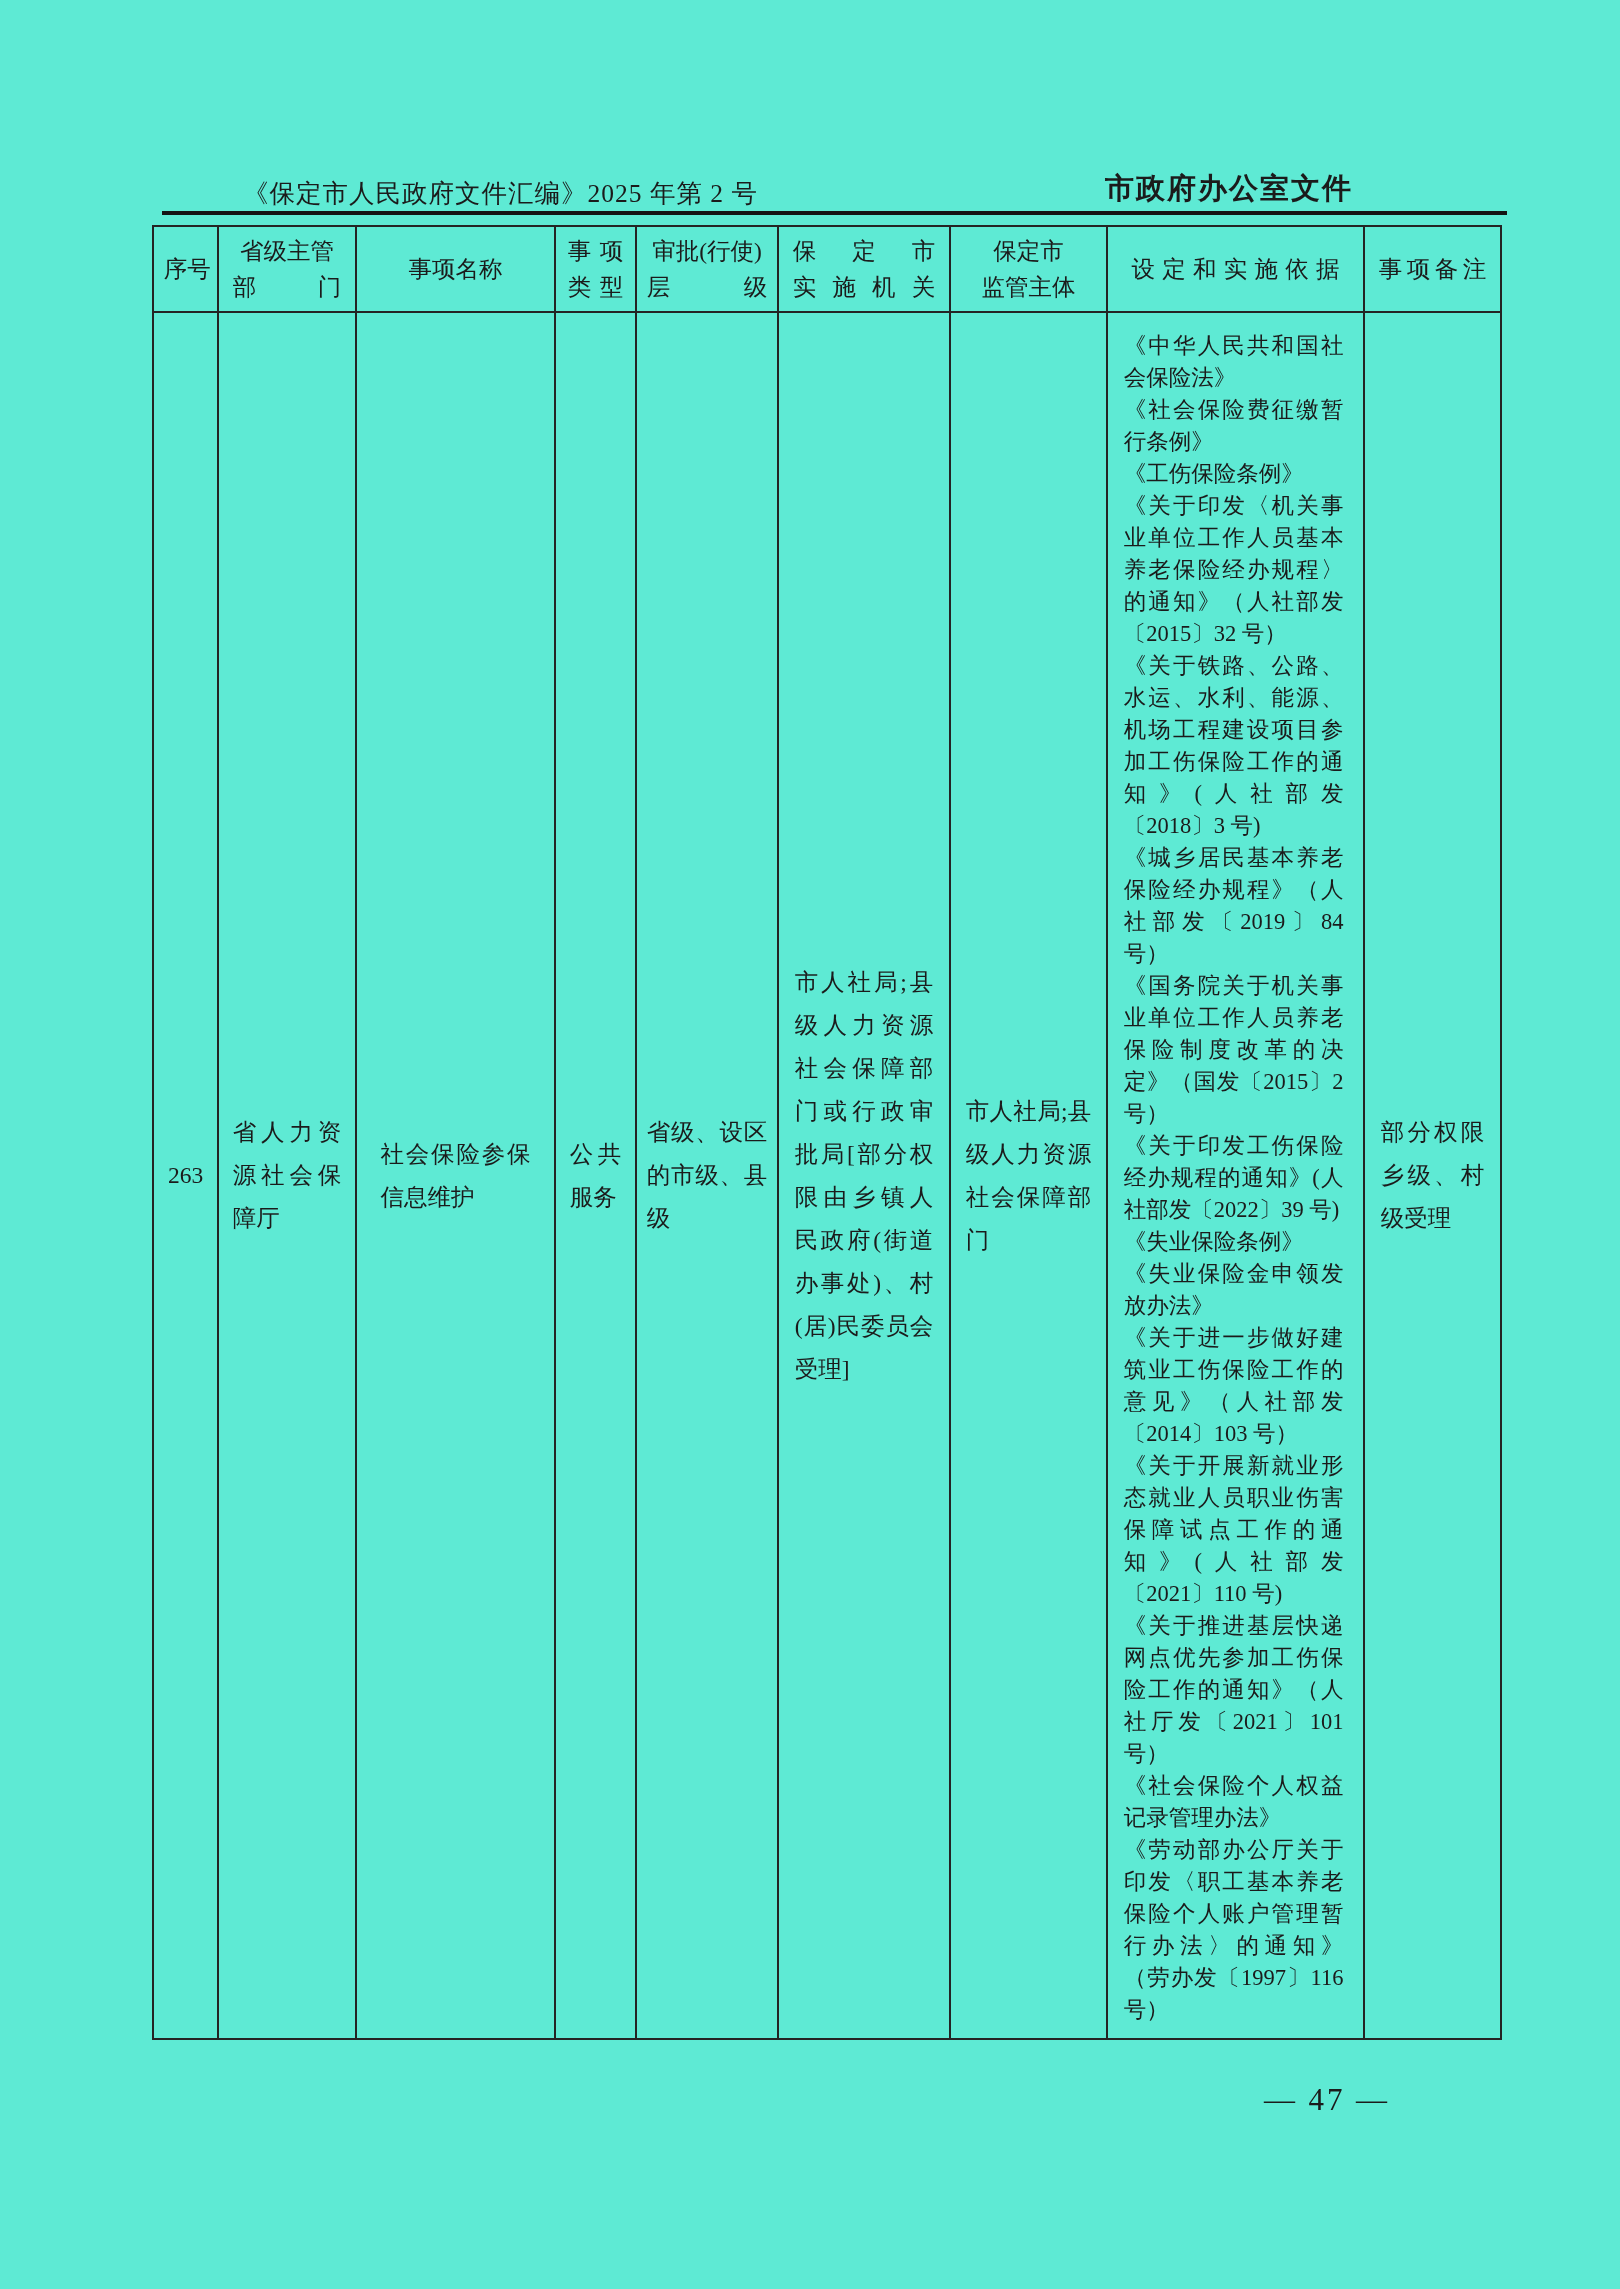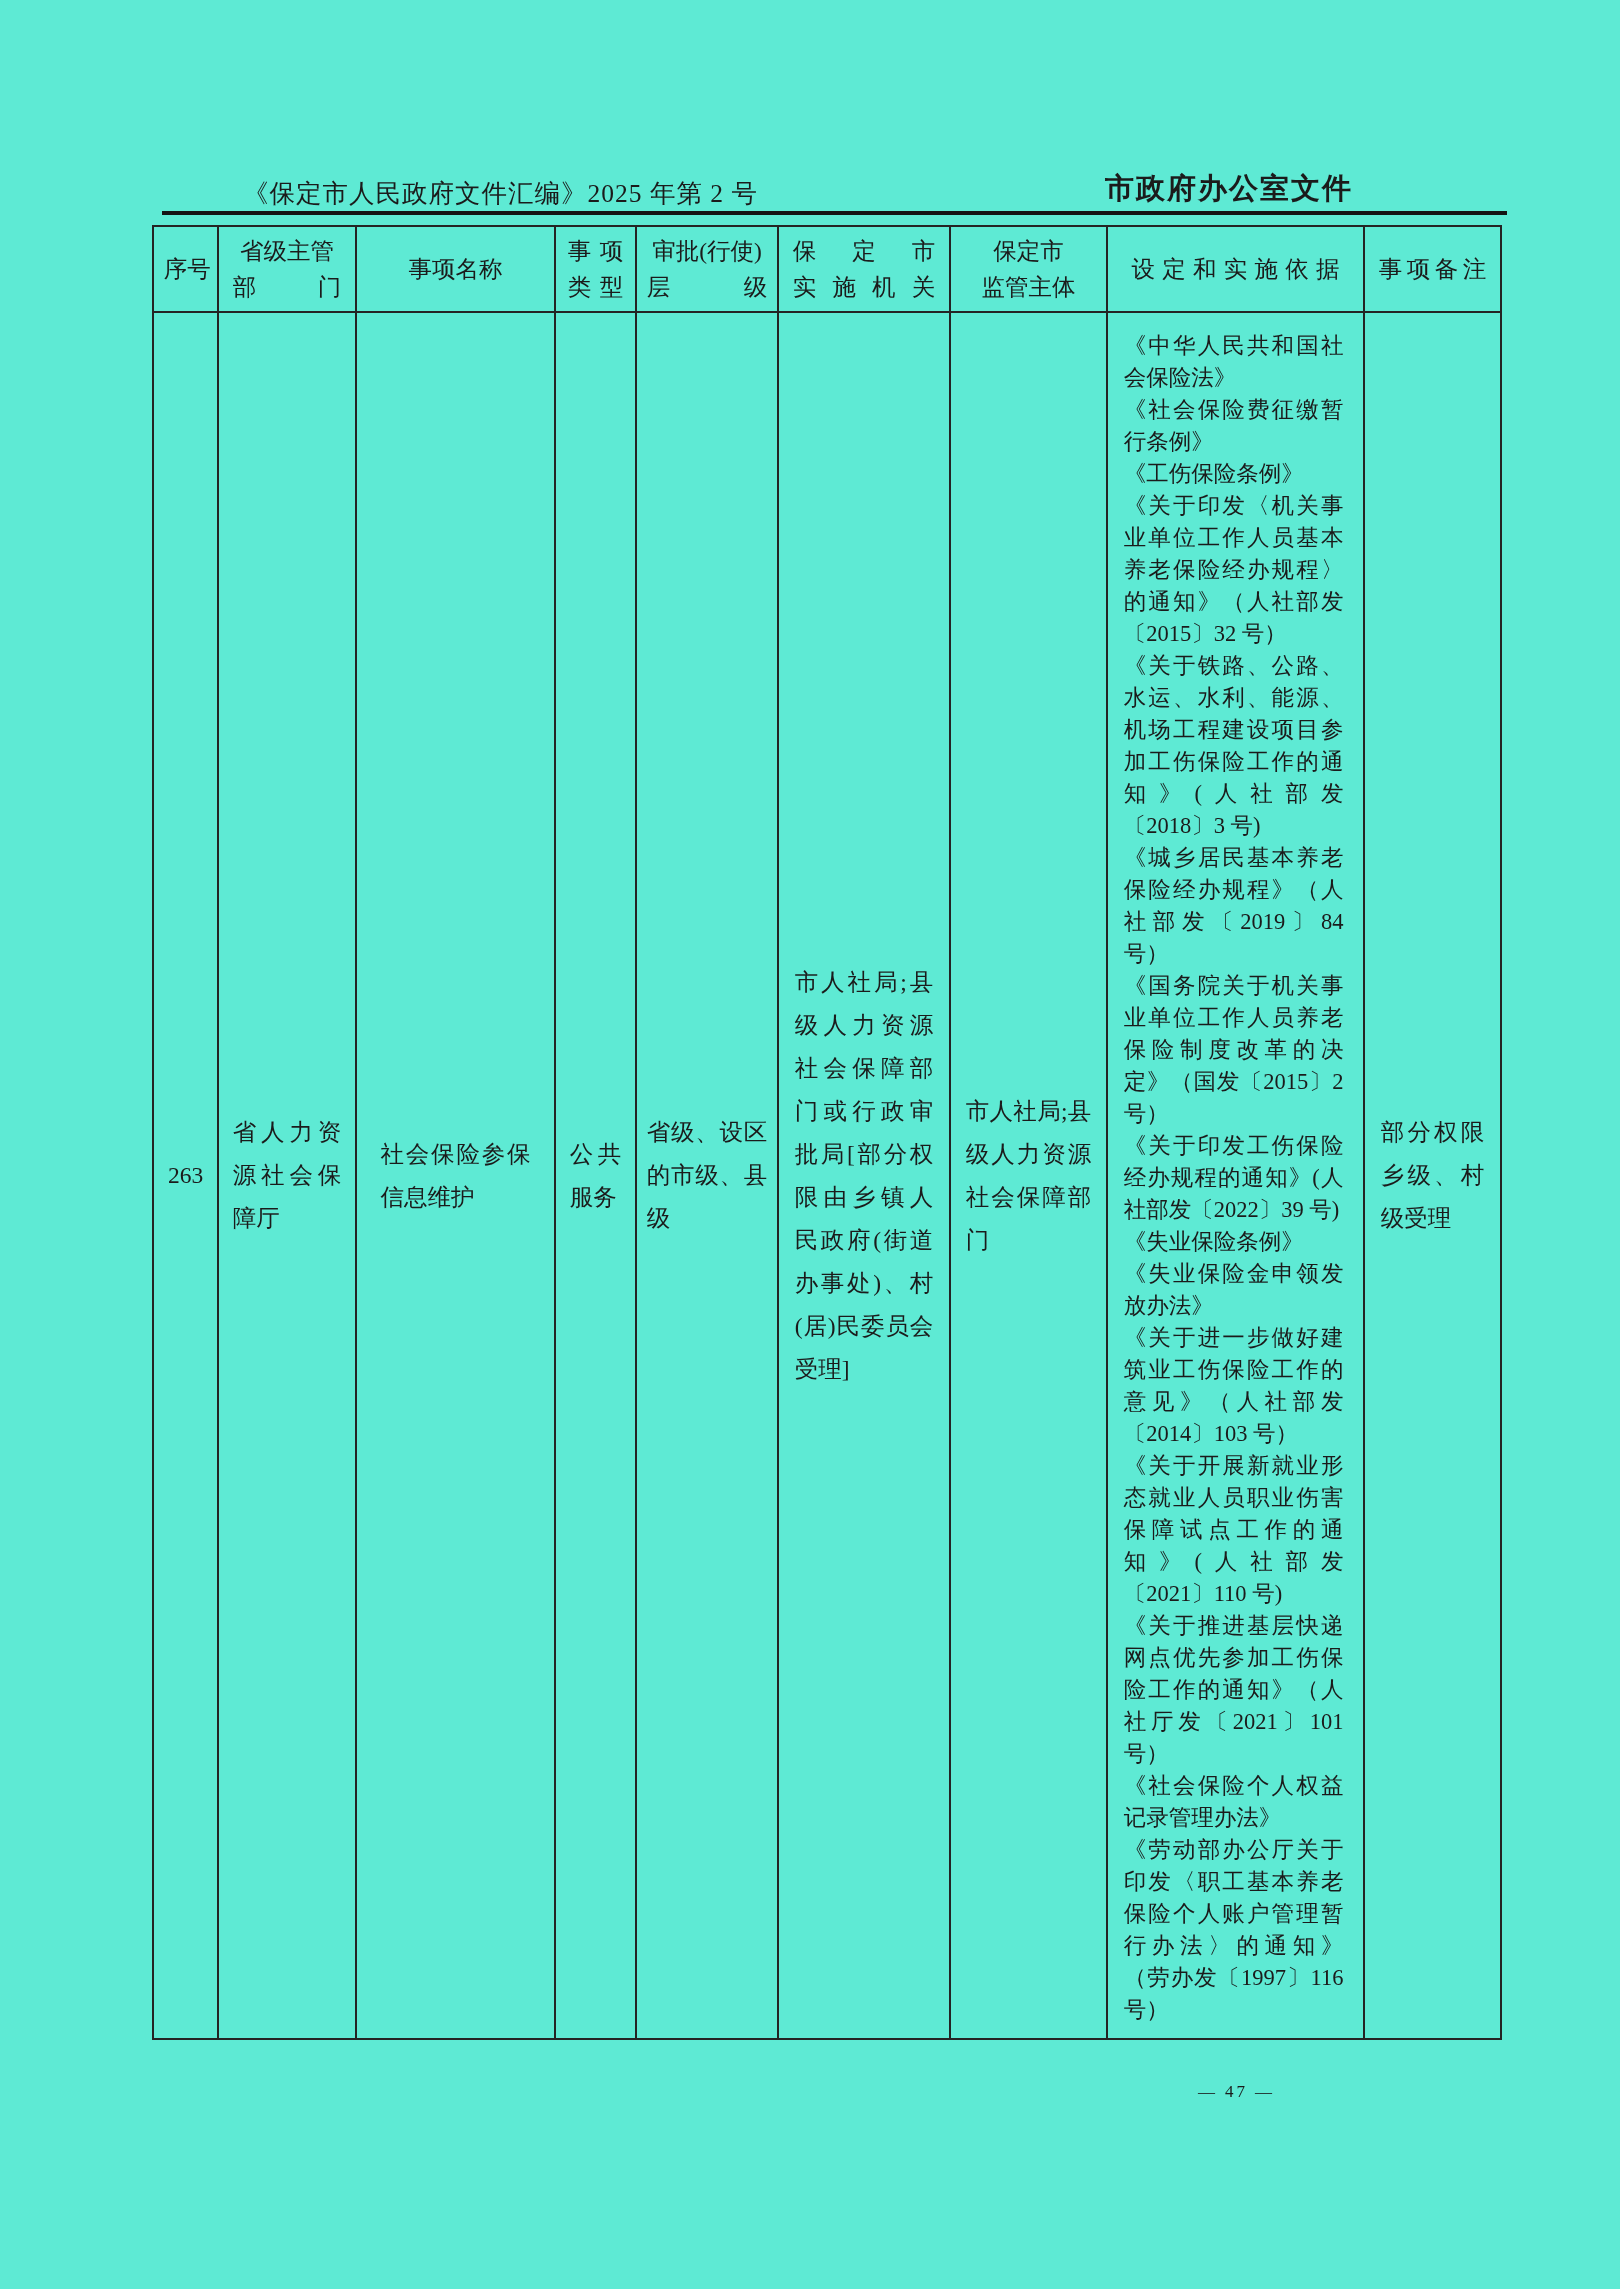--- a/index.html
+++ b/index.html
@@ -62,22 +62,22 @@
     line-height:43px;
   }
   td.c1 { text-align:center; }
 
   td.c8 { vertical-align:top; padding:5.9px 19.6px 0 15.7px; }
   .basis-list { font-size:22.5px; line-height:32px; }
   .basis-item { text-align:justify; text-align-last:left; }
 
   
   .ftr {
-    position:absolute; left:1198px; top:2082px;
-    font-size:17px; letter-spacing:2.9px; white-space:nowrap;
+    position:absolute; left:1264px; top:2082px;
+    font-size:31px; letter-spacing:2.9px; white-space:nowrap;
   }
 </style>
 </head>
 <body>
 
 <div class="page">
 
   <div class="hdr-left">《保定市人民政府文件汇编》2025 年第 2 号</div>
   <div class="hdr-right">市政府办公室文件</div>
   <div class="hdr-rule"></div>

